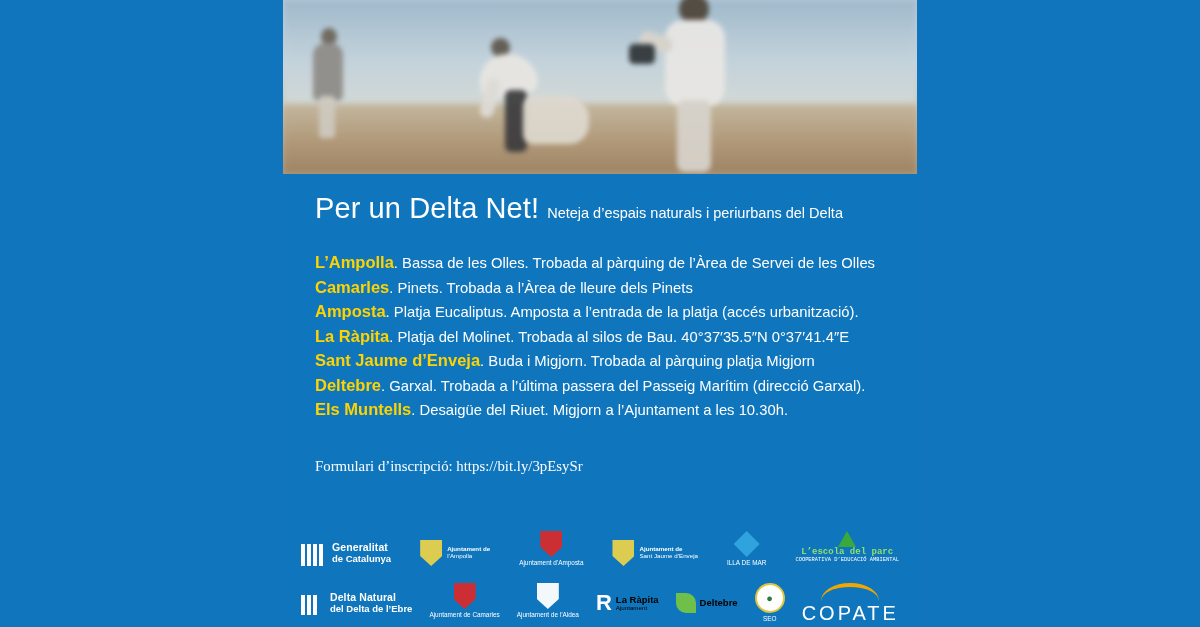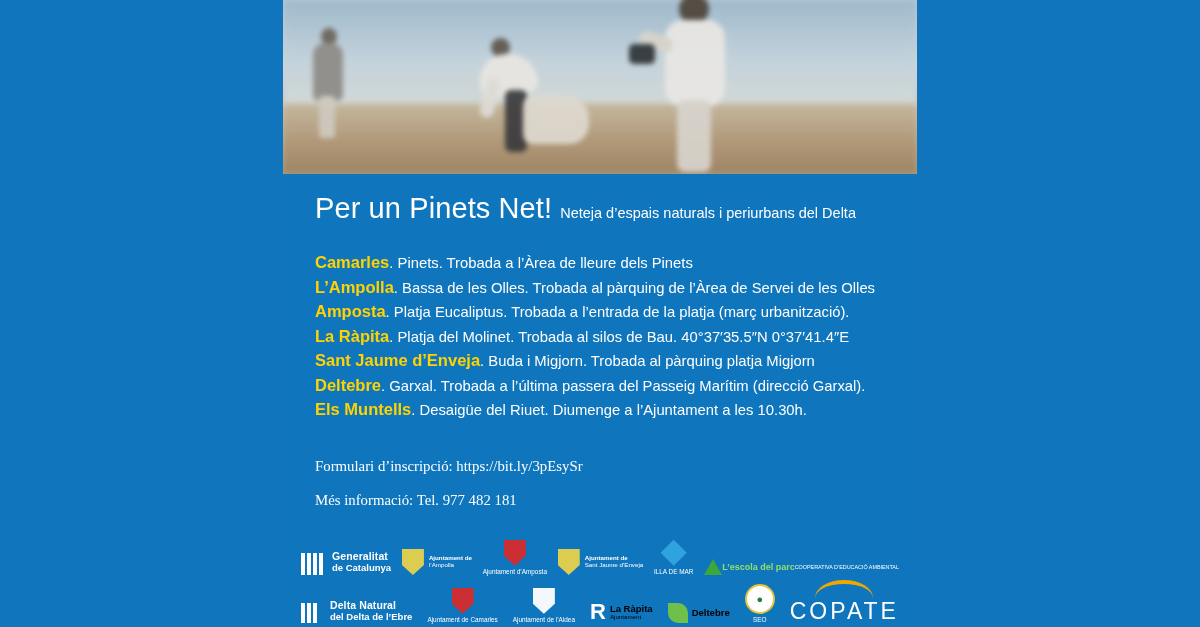--- a/index.html
+++ b/index.html
@@ -134,21 +134,20 @@
   .logos {
     position: absolute;
     left: 0;
     bottom: 0;
     width: 634px;
     padding: 0 14px 4px 14px;
     box-sizing: border-box;
   }
   .logo-row {
     display: flex;
-    align-items: flex-end;
     justify-content: space-between;
     padding: 0 4px;
   }
   .logo-row.r1 { height: 44px; margin-bottom: 8px; }
   .logo-row.r2 { height: 40px; }
   .logo {
     display: flex;
     align-items: center;
     gap: 5px;
     color: #ffffff;
@@ -200,41 +199,41 @@
     flex-direction: column;
     align-items: center;
     gap: 2px;
   }
   .badge-diamond {
     width: 26px; height: 26px;
     background: #2ea3dd;
     clip-path: polygon(50% 0, 100% 50%, 50% 100%, 0 50%);
   }
   .escola {
-    display: flex; flex-direction: row; align-items: center;
+    display: flex; flex-direction: column; align-items: center; font-family: Liberation Mono, monospace;
   }
   .escola .tree {
     width: 0; height: 0;
     border-left: 9px solid transparent;
     border-right: 9px solid transparent;
     border-bottom: 16px solid #3aa83a;
   }
   .escola .t1 { font-size: 9px; color: #8fe06a; font-weight: bold; }
   .escola .t2 { font-size: 5.4px; color: #ffffff; }
   .copate {
     display: flex; flex-direction: column; align-items: center; line-height: 1;
   }
   .copate .swoosh {
     width: 58px; height: 14px;
     border-top: 4px solid #f0a800;
     border-radius: 50% / 100% 100% 0 0;
     margin-bottom: 2px;
   }
   .copate .name {
-    font-size: 23px; letter-spacing: 3px; color: #ffffff; font-weight: 400;
+    font-size: 20px; letter-spacing: 3px; color: #ffffff; font-weight: 400;
   }
   .rapita-logo {
     display: flex; align-items: center; gap: 4px;
   }
   .rapita-logo .rglyph {
     font-size: 22px; color: #ffffff; font-weight: bold; line-height: 1;
   }
   .deltebre-logo {
     display: flex; align-items: center; gap: 4px;
   }
@@ -280,52 +279,51 @@
           <div class="arm"></div>
           <div class="bag"></div>
           <div class="legs"></div>
       </div>
     </div>
 
     <div class="body-wrap">
 
       <div class="title-block">
         <div class="title-line1">
-          <span class="title-main">Per un Pinets Net!</span>
+          <span class="title-main">Per un Delta Net!</span>
           <span class="title-sub">Neteja d’espais naturals i periurbans del Delta</span>
         </div>
       </div>
 
       <div class="locations">
         <div class="loc-row">
+          <span class="loc-name">L’Ampolla</span><span>. Bassa de les Olles. Trobada al pàrquing de l’Àrea de Servei de les Olles</span>
+        </div>
+        <div class="loc-row">
           <span class="loc-name">Camarles</span><span>. Pinets. Trobada a l’Àrea de lleure dels Pinets</span>
         </div>
         <div class="loc-row">
-          <span class="loc-name">L’Ampolla</span><span>. Bassa de les Olles. Trobada al pàrquing de l’Àrea de Servei de les Olles</span>
-        </div>
-        <div class="loc-row">
-          <span class="loc-name">Amposta</span><span>. Platja Eucaliptus. Trobada a l’entrada de la platja (març urbanització).</span>
+          <span class="loc-name">Amposta</span><span>. Platja Eucaliptus. Amposta a l’entrada de la platja (accés urbanització).</span>
         </div>
         <div class="loc-row">
           <span class="loc-name">La Ràpita</span><span>. Platja del Molinet. Trobada al silos de Bau. 40°37′35.5″N 0°37′41.4″E</span>
         </div>
         <div class="loc-row">
           <span class="loc-name">Sant Jaume d’Enveja</span><span>. Buda i Migjorn. Trobada al pàrquing platja Migjorn</span>
         </div>
         <div class="loc-row">
           <span class="loc-name">Deltebre</span><span>. Garxal. Trobada a l’última passera del Passeig Marítim (direcció Garxal).</span>
         </div>
         <div class="loc-row">
-          <span class="loc-name">Els Muntells</span><span>. Desaigüe del Riuet. Diumenge a l’Ajuntament a les 10.30h.</span>
+          <span class="loc-name">Els Muntells</span><span>. Desaigüe del Riuet. Migjorn a l’Ajuntament a les 10.30h.</span>
         </div>
       </div>
 
       <div class="info-block">
         <div class="info-line">Formulari d’inscripció: https://bit.ly/3pEsySr</div>
-        <div class="info-line">Més informació: Tel. 977 482 181</div>
       </div>
     </div>
 
     <div class="logos">
 
       <div class="logo-row r1">
 
         <div class="logo">
           <span class="gencat-mark">
               <i></i>

